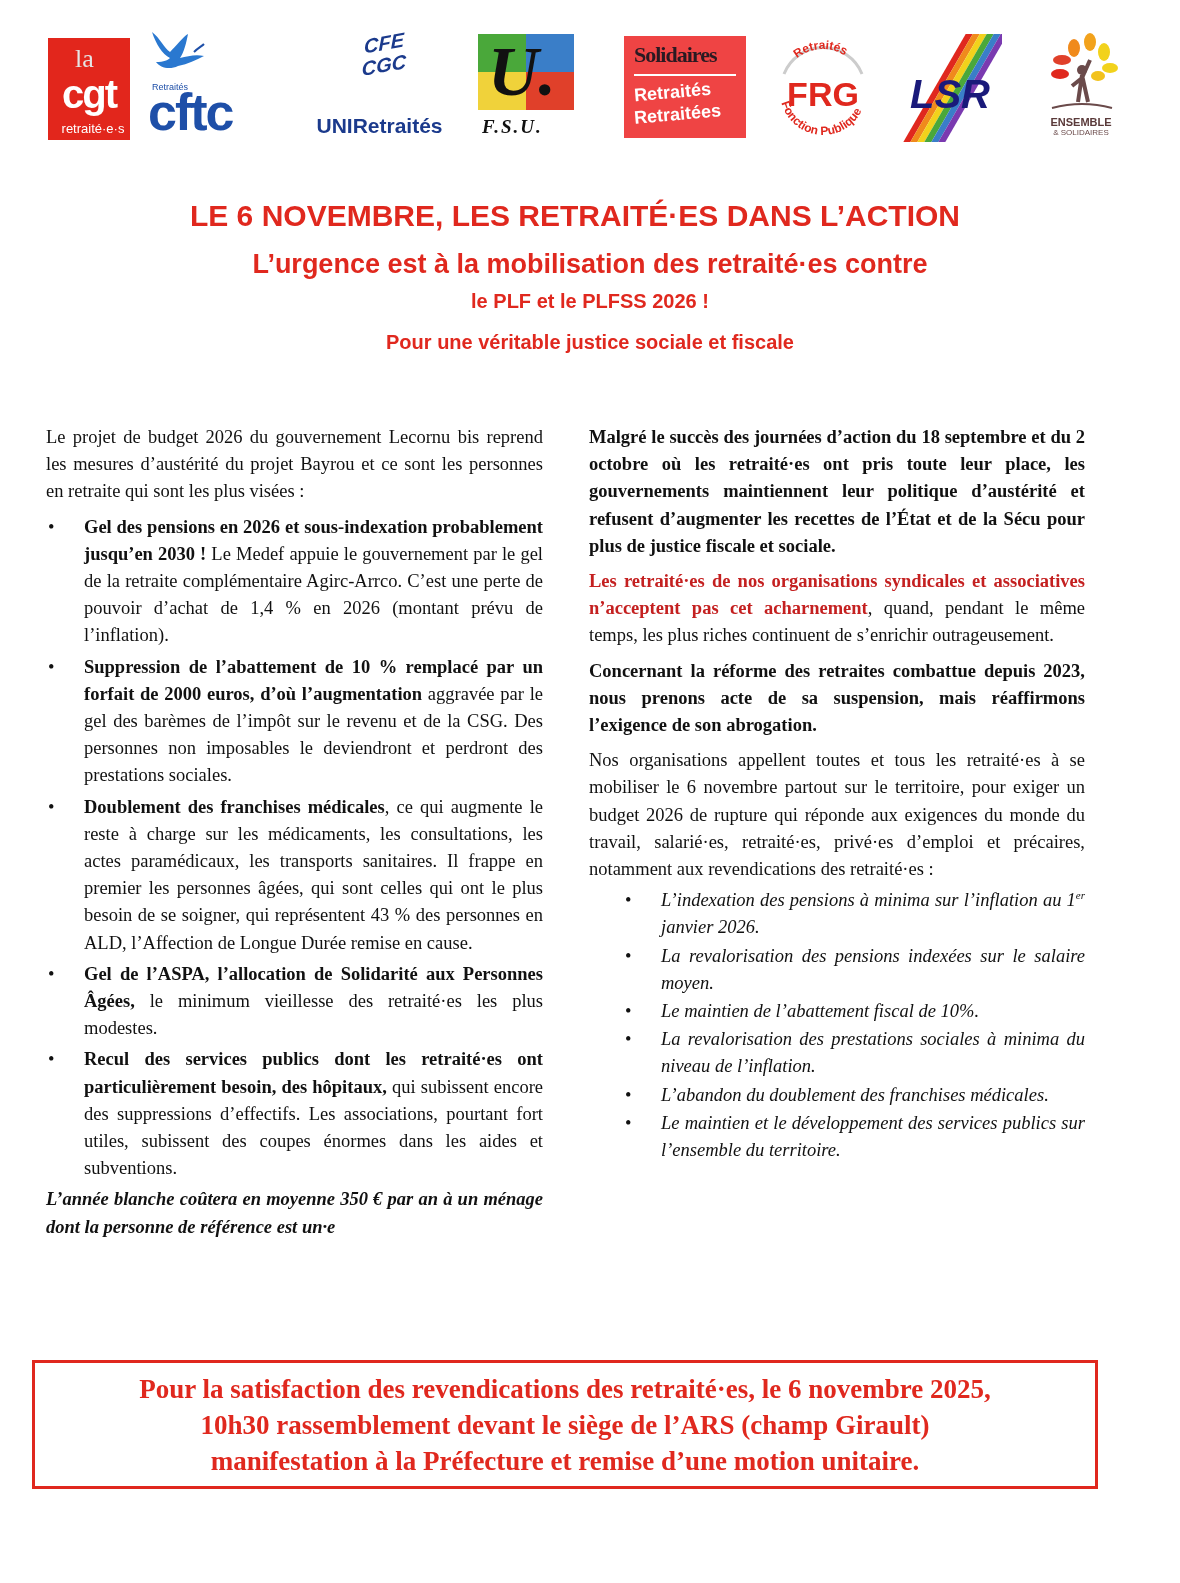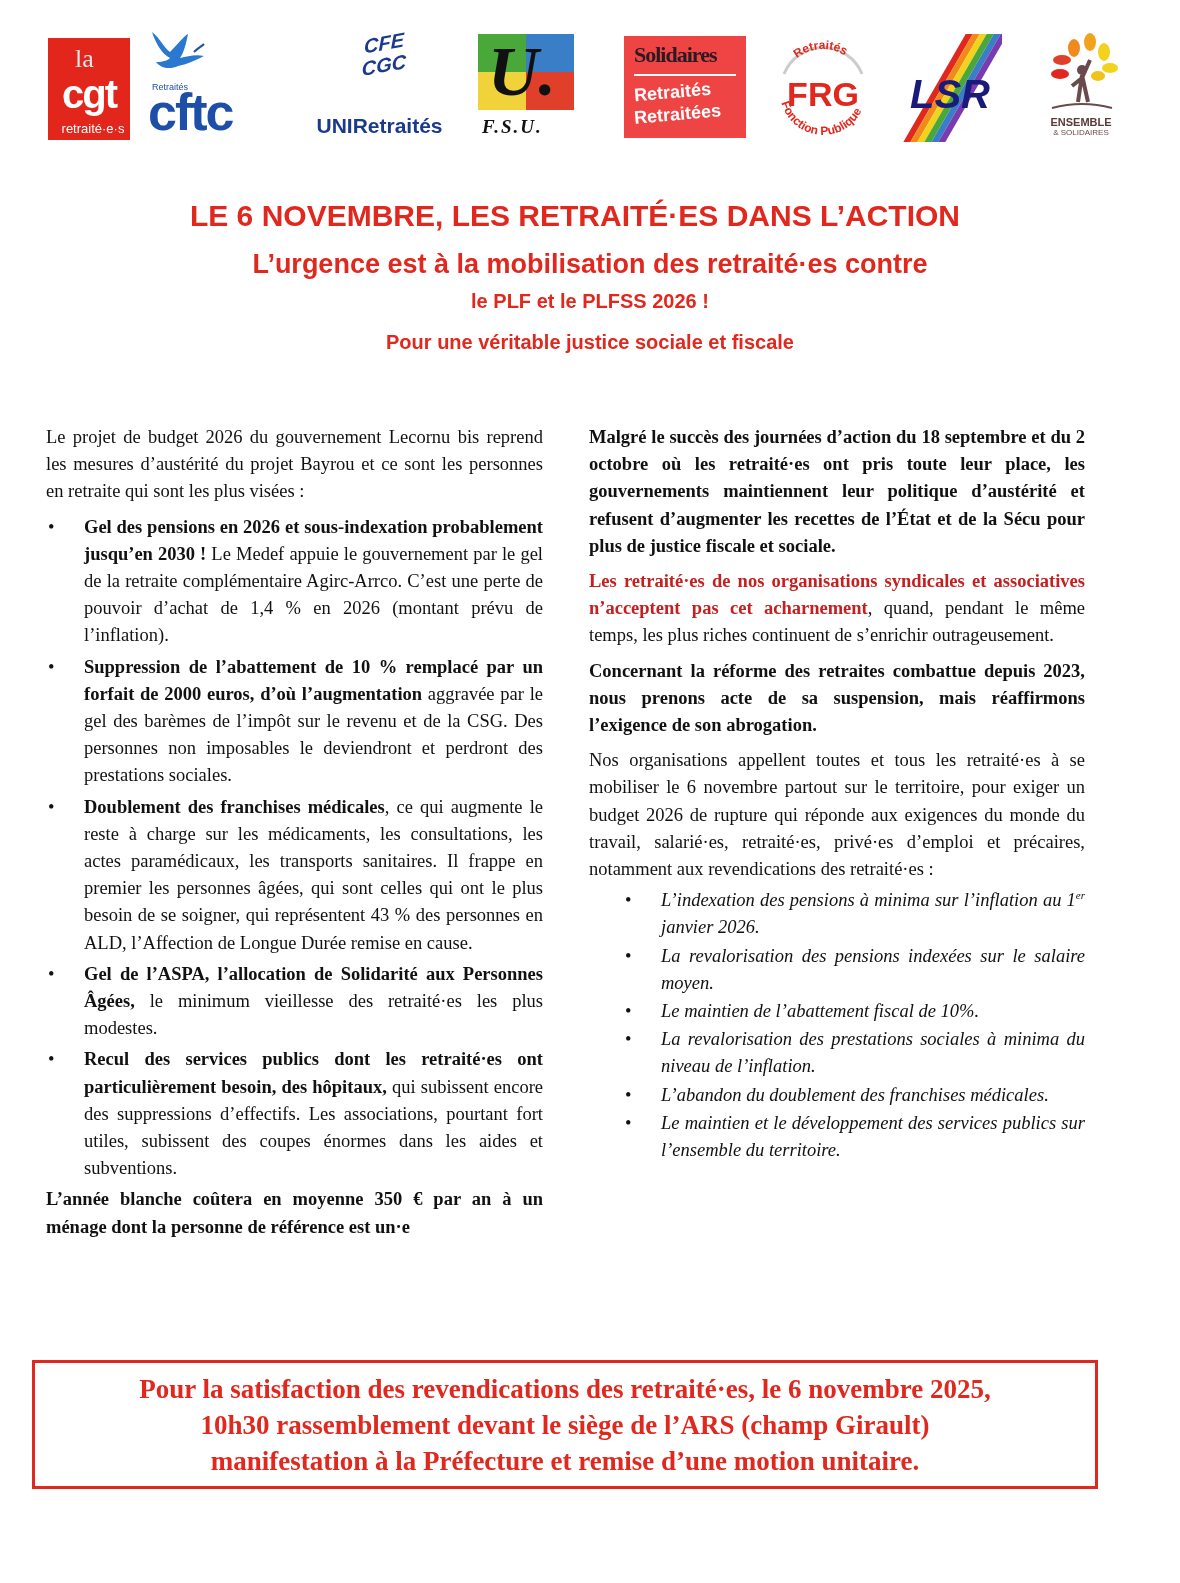--- a/index.html
+++ b/index.html
@@ -154,21 +154,21 @@
 
 <div class="col col-left">
   <p>Le projet de budget 2026 du gouvernement Lecornu bis reprend les mesures d’austérité du projet Bayrou et ce sont les personnes en retraite qui sont les plus visées :</p>
   <ul class="bul">
     <li><span class="dot">•</span><b>Gel des pensions en 2026 et sous-indexation probablement jusqu’en 2030 !</b><span> Le Medef appuie le gouvernement par le gel de la retraite complémentaire Agirc-Arrco. C’est une perte de pouvoir d’achat de 1,4 % en 2026 (montant prévu de l’inflation).</span></li>
     <li><span class="dot">•</span><b>Suppression de l’abattement de 10 % remplacé par un forfait de 2000 euros, d’où l’augmentation</b><span> aggravée par le gel des barèmes de l’impôt sur le revenu et de la CSG. Des personnes non imposables le deviendront et perdront des prestations sociales.</span></li>
     <li><span class="dot">•</span><b>Doublement des franchises médicales</b><span>, ce qui augmente le reste à charge sur les médicaments, les consultations, les actes paramédicaux, les transports sanitaires. Il frappe en premier les personnes âgées, qui sont celles qui ont le plus besoin de se soigner, qui représentent 43 % des personnes en ALD, l’Affection de Longue Durée remise en cause.</span></li>
     <li><span class="dot">•</span><b>Gel de l’ASPA, l’allocation de Solidarité aux Personnes Âgées,</b><span> le minimum vieillesse des retraité·es les plus modestes.</span></li>
     <li><span class="dot">•</span><b>Recul des services publics dont les retraité·es ont particulièrement besoin, des hôpitaux,</b><span> qui subissent encore des suppressions d’effectifs.  Les associations, pourtant fort utiles, subissent des coupes énormes dans les aides et subventions.</span></li>
   </ul>
-  <p style=""><b>L’année blanche coûtera en moyenne 350 € par an à un ménage dont la personne de référence est un·e</b></p>
+  <p style="font-style:italic;"><b>L’année blanche coûtera en moyenne 350 € par an à un ménage dont la personne de référence est un·e</b></p>
 </div>
 
 <div class="col col-right">
   <p><b>Malgré le succès des journées d’action du 18 septembre et du 2 octobre où les retraité·es ont pris toute leur place, les gouvernements maintiennent leur politique d’austérité et refusent d’augmenter les recettes de l’État et de la Sécu pour plus de justice fiscale et sociale.</b></p>
   <p><b class="red">Les retraité·es de nos organisations syndicales et associatives n’acceptent pas cet acharnement</b><span>, quand, pendant le même temps, les plus riches continuent de s’enrichir outrageusement.</span></p>
   <p><b>Concernant la réforme des retraites combattue depuis 2023, nous prenons acte de sa suspension, mais réaffirmons l’exigence de son abrogation.</b></p>
   <p style="margin-bottom:4px;">Nos organisations appellent toutes et tous les retraité·es à se mobiliser le 6 novembre partout sur le territoire, pour exiger un budget 2026 de rupture qui réponde aux exigences du monde du travail, salarié·es, retraité·es, privé·es d’emploi et précaires, notamment aux revendications des retraité·es :</p>
   <ul class="ital">
     <li><span class="dot">•</span><span>L’indexation des pensions à minima sur l’inflation au 1</span><sup>er</sup><span> janvier 2026.</span></li>
     <li><span class="dot">•</span><span>La revalorisation des pensions indexées sur le salaire moyen.</span></li>

